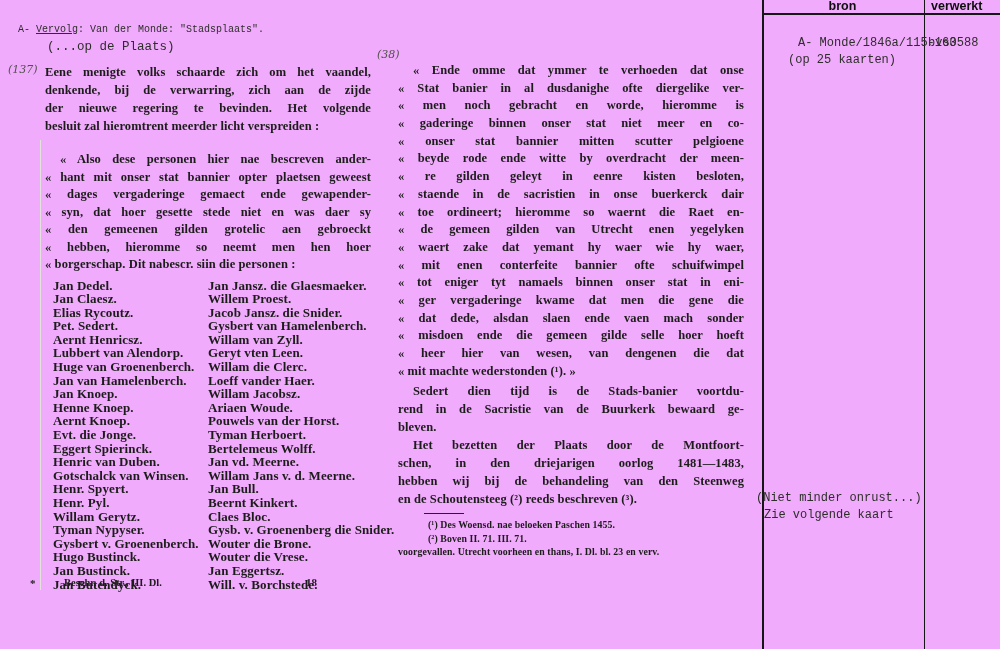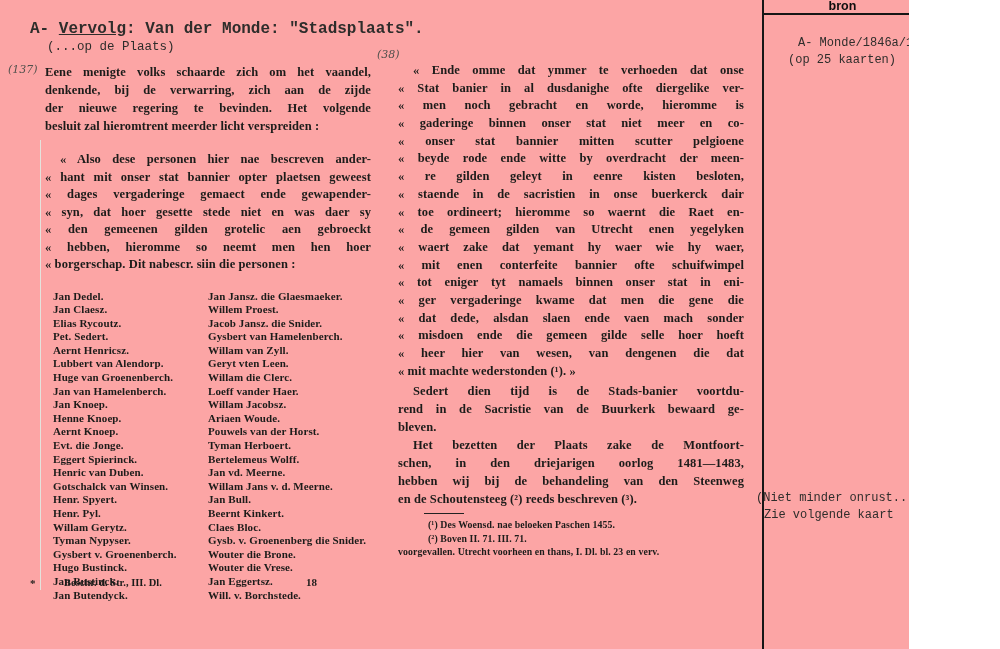--- a/index.html
+++ b/index.html
@@ -1,35 +1,35 @@
 <!DOCTYPE html>
 <html><head>
 <meta charset="utf-8">
 <style>
   html,body{margin:0;padding:0;background:#ffffff;}
-  .canvas{position:relative;width:909px;height:649px;background:#fca5a5;overflow:hidden;
+  .canvas{position:relative;width:1000px;height:649px;background:#f0abfc;overflow:hidden;
           font-family:"Liberation Serif",serif;color:#1c1c1a;}
   
   .tw{position:absolute;font-family:"Liberation Mono",monospace;font-size:12px;
       color:#2e2d2b;white-space:pre;line-height:15px;}
   .tw .u{text-decoration:underline;}
   
   .hand{position:absolute;font-family:"DejaVu Serif",serif;font-style:italic;
         font-size:11px;color:#52514d;}
   
   .page{position:absolute;font-weight:bold;font-size:12.5px;letter-spacing:.1px;}
   .left-page{left:45px;top:63px;width:326px;}
   .right-page{left:398px;top:62px;width:346px;}
   .jlines>div{text-align:justify;text-align-last:justify;}
   .lh18>div,.line18{line-height:18px;height:18px;}
   .lh175>div,.line175{line-height:17.5px;height:17.5px;}
   .lh177>div,.line177{line-height:17.7px;height:17.7px;}
   .indent-first>div:first-child{padding-left:15px;}
   .qgap{margin-top:16px;}
-  .names{position:relative;margin-top:16px;height:318px;font-size:11px;}
+  .names{position:relative;margin-top:5px;height:318px;font-size:13px;}
   .names .col{position:absolute;top:0;white-space:nowrap;}
   .names .col>div{line-height:13.6px;height:13.6px;}
   .col1{left:8px;}
   .col2{left:163px;}
   .fnrule{margin:5px 0 4px 26px;width:40px;height:0;border-top:1.6px solid #222;}
   .footnotes{font-size:9.8px;white-space:nowrap;font-weight:bold;}
   .footnotes>div{line-height:13.5px;height:13.5px;padding-left:30px;}
   .footnotes>div:last-child{padding-left:0;}
   
   .vl{position:absolute;top:0;height:649px;width:1.5px;background:#161616;}
@@ -52,21 +52,21 @@
   <div class="vl v2"></div>
   <div class="hl"></div>
   <div class="th th-bron">bron</div>
   <div class="th th-verwerkt">verwerkt</div>
   <div class="tw" style="left:798px;top:36px;">A- Monde/1846a/115-163</div>
   <div class="tw" style="left:788px;top:53px;">(op 25 kaarten)</div>
   <div class="tw" style="left:928px;top:36px;">bvs0588</div>
   <div class="tw" style="left:756px;top:491px;">(Niet minder onrust...)</div>
   <div class="tw" style="left:764px;top:508px;">Zie volgende kaart</div>
 
-  <div class="tw" style="left:30px;top:22px;font-size:16px;font-weight:bold;"><span>A- </span><span class="u">Vervolg</span><span>: Van der Monde: "Stadsplaats".</span></div>
+  <div class="tw" style="left:18px;top:22px;font-size:10px;"><span>A- </span><span class="u">Vervolg</span><span>: Van der Monde: "Stadsplaats".</span></div>
   <div class="tw" style="left:47px;top:40px;font-size:12.5px;">(...op de Plaats)</div>
 
   <div class="hand" style="left:8px;top:63px;">(137)</div>
   <div class="hand" style="left:377px;top:48px;">(38)</div>
 
   <div class="fold"></div>
 
   <div class="page left-page">
     <div class="jlines lh18">
         <div>Eene menigte volks schaarde zich om het vaandel,</div>
@@ -161,21 +161,21 @@
         <div>« misdoen ende die gemeen gilde selle hoer hoeft</div>
         <div>« heer hier van wesen, van dengenen die dat</div>
       </div>
     <div class="line177">« mit machte wederstonden (¹). »</div>
     <div class="jlines lh18 indent-first" style="margin-top:2px;">
         <div>Sedert dien tijd is de Stads-banier voortdu-</div>
         <div>rend in de Sacristie van de Buurkerk bewaard ge-</div>
       </div>
     <div class="line18">bleven.</div>
     <div class="jlines lh18 indent-first">
-        <div>Het bezetten der Plaats zake de Montfoort-</div>
+        <div>Het bezetten der Plaats door de Montfoort-</div>
         <div>schen, in den driejarigen oorlog 1481—1483,</div>
         <div>hebben wij bij de behandeling van den Steenweg</div>
       </div>
     <div class="line18">en de Schoutensteeg (²) reeds beschreven (³).</div>
     <div class="fnrule"></div>
     <div class="footnotes">
         <div>(¹) Des Woensd. nae beloeken Paschen 1455.</div>
         <div>(²) Boven II. 71. III. 71.</div>
         <div>voorgevallen.  Utrecht voorheen en thans, I. Dl. bl. 23 en verv.</div>
       </div>

